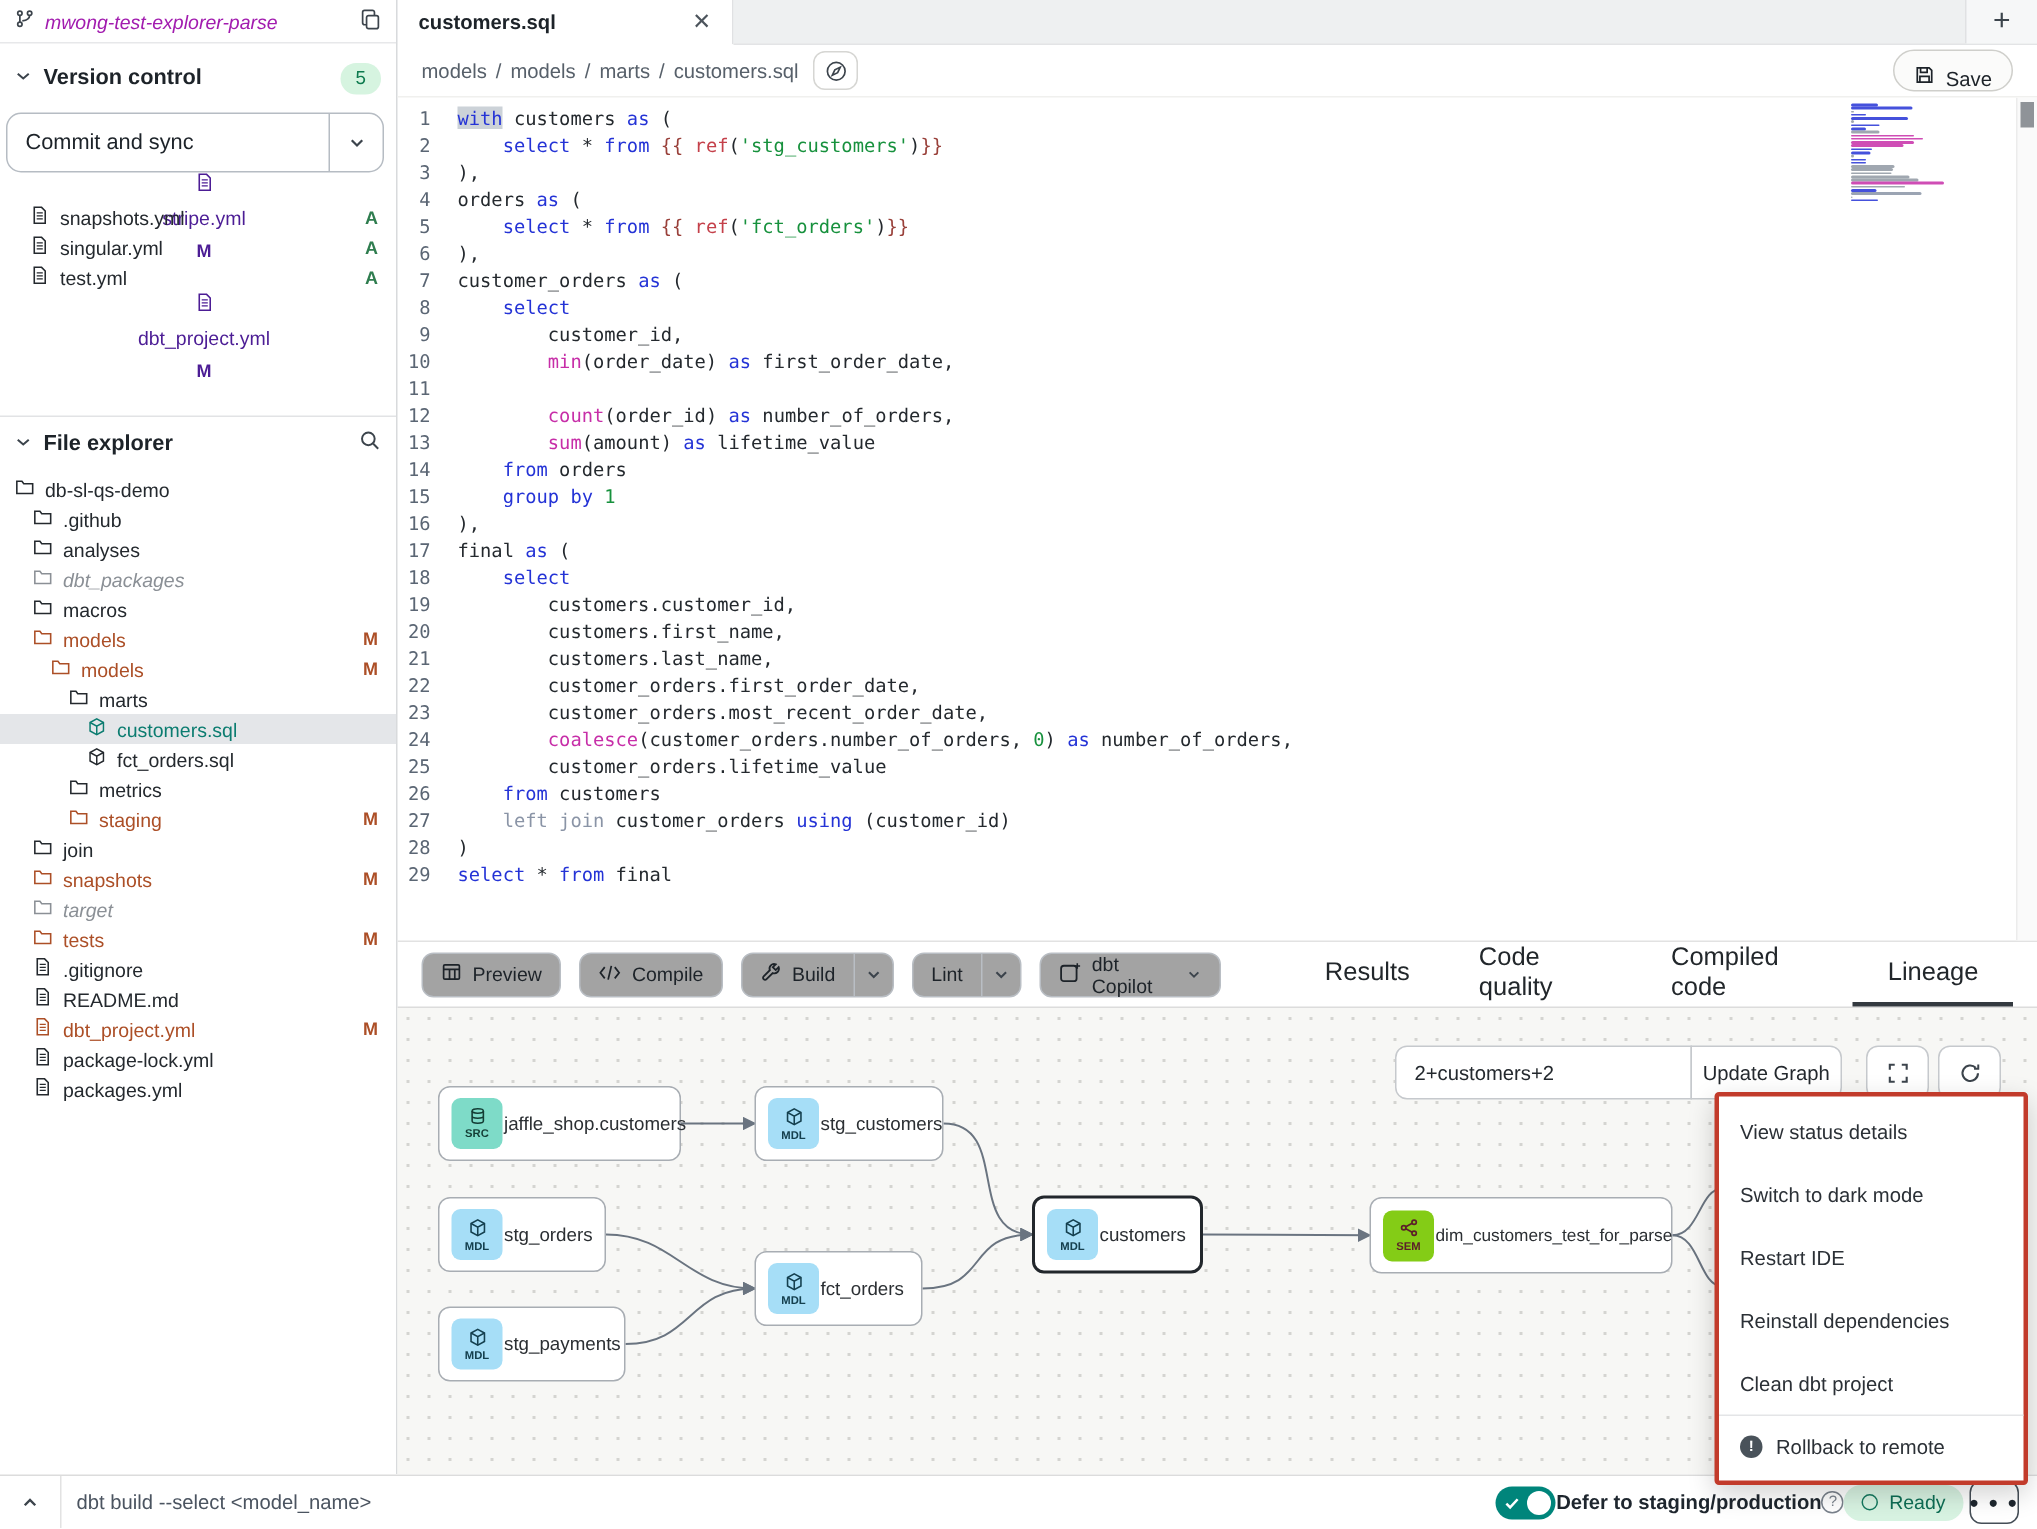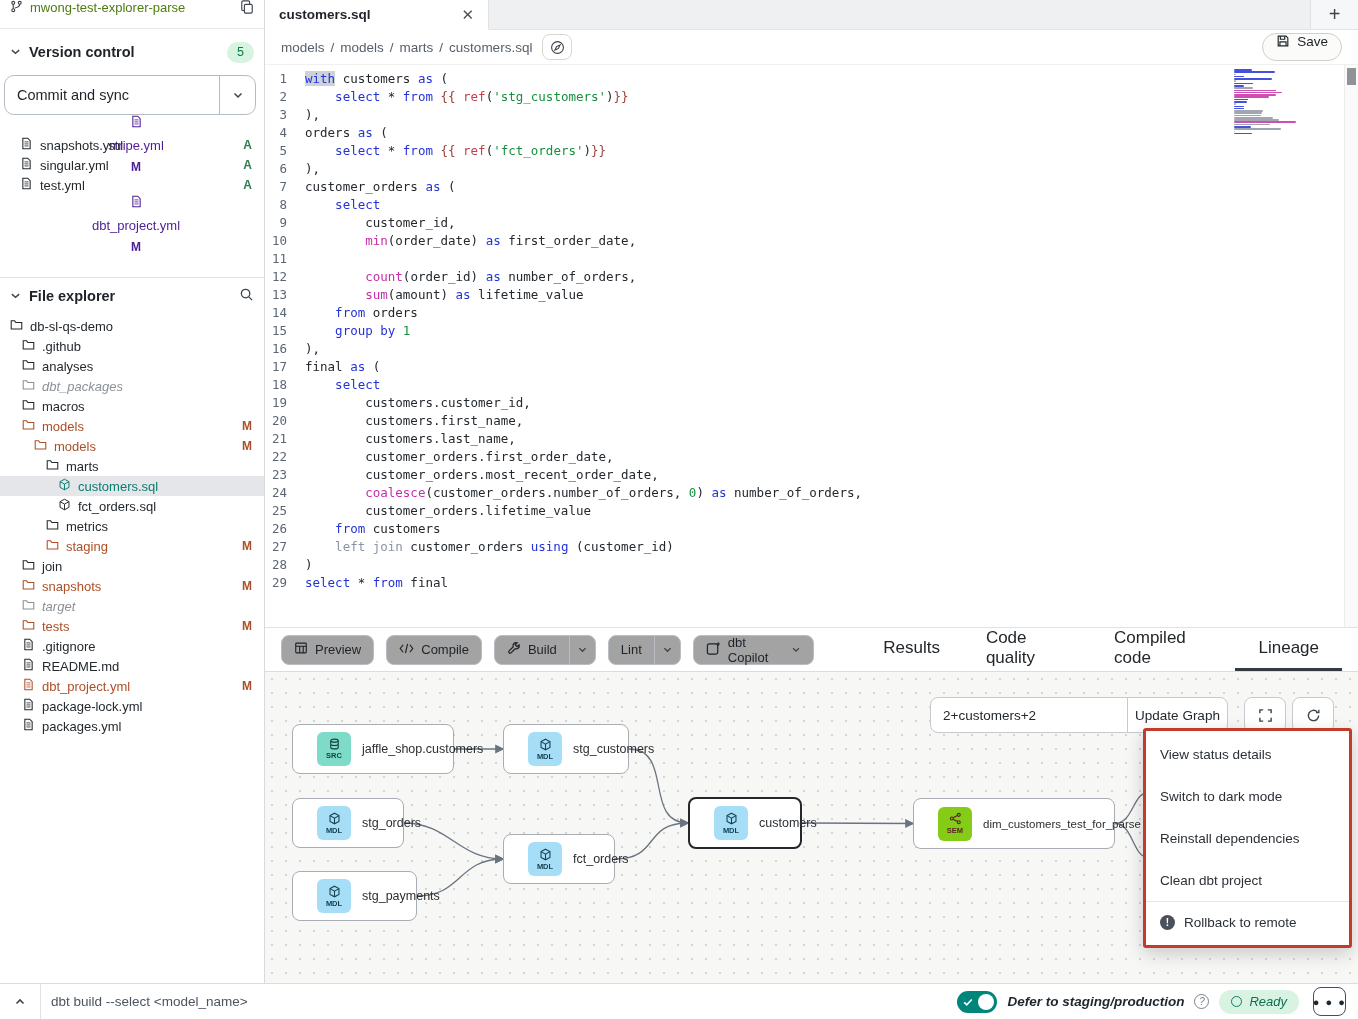--- a/index.html
+++ b/index.html
@@ -2,21 +2,21 @@
 <html><head>
 <meta charset="utf-8">
 <style>
   * { margin:0; padding:0; box-sizing:border-box; }
   html,body { width:1358px; height:1019px; overflow:hidden; background:#fff;
     font-family:"Liberation Sans","DejaVu Sans",sans-serif; color:#24292e; }
   .app { display:flex; width:1358px; height:983px; }
 
   
   .sidebar { width:265px; height:100%; border-right:1px solid #d8dadc; background:#fff; position:relative; }
-  .sb-header { height:29px; display:flex; padding:0 10px; border-bottom:1px solid #e7e8ea; gap:7px; font-size:13px; color:#4d7c0f; }
+  .sb-header { height:29px; display:flex; align-items:center; padding:0 10px; border-bottom:1px solid #e7e8ea; gap:7px; font-size:13px; color:#a21caf;font-style:italic; }
   .sb-header .grow { flex:1; }
   .sec-head { display:flex; align-items:center; gap:8px; padding:0 10px; height:34px; }
   .sec-title { font-weight:bold; font-size:14.5px; color:#1d2329; flex:1; }
   .vc-badge { background:#d6f4e0; color:#0d7a4e; border-radius:11px; min-width:27px; height:21px; display:flex; align-items:center; justify-content:center; font-size:12.5px; }
   .commit-btn { margin:8px 8px 0 4px; margin-left:4px; height:40px; border:1px solid #b6bcc3; border-radius:10px; display:flex; align-items:stretch; background:#fff; cursor:pointer; }
   .commit-btn .lbl { flex:1; display:flex; align-items:center; padding-left:12px; font-size:14.5px; color:#1d2329; }
   .commit-btn .split { width:36px; border-left:1px solid #b6bcc3; display:flex; align-items:center; justify-content:center; color:#3c444c; }
   .changes-label { font-size:12.5px; color:#30363c; padding:14px 10px 4px 10px; }
   .chg-row { display:flex; align-items:center; height:20px; padding:0 12px 0 20px; font-size:13px; gap:7px; }
   .chg-row .nm { flex:1; }
@@ -38,21 +38,21 @@
   
   .main { flex:1; display:flex; flex-direction:column; height:100%; }
   .tabstrip { height:30px; background:#eef0f1; display:flex; border-bottom:1px solid #e3e4e6; }
   .tab.active { width:224px; background:#fff; border-right:1px solid #e0e1e3; border-bottom:1px solid #fff; margin-bottom:-1px; display:flex; align-items:center; padding:0 14px; gap:10px; }
   .tab.active .t { font-weight:bold; font-size:13.5px; color:#1d2329; flex:1; }
   .tab-close { color:#4c545c; font-size:15px; cursor:pointer; line-height:1; }
   .tab-plus { margin-left:auto; width:48px; border-left:1px solid #e0e1e3; display:flex; align-items:center; justify-content:center; font-size:20px; color:#3c444c; background:#f6f7f8; cursor:pointer; }
   .crumb-row { height:34px; display:flex; align-items:center; padding:0 16px; gap:10px; }
   .crumbs { font-size:13.5px; color:#57606a; display:flex; gap:6px; }
   .crumb-btn { width:30px; height:26px; border:1px solid #d6d6d3; border-radius:8px; background:#fff; display:flex; align-items:center; justify-content:center; color:#3c444c; cursor:pointer; }
-  .save-btn { margin-left:auto; height:28px; padding:0 13px; border:1px solid #cfcfcb; border-radius:14px; background:#fbfbfa; display:flex; align-items:flex-start; gap:7px; font-size:13.5px; color:#1d2329; cursor:pointer; }
+  .save-btn { margin-left:auto; height:28px; padding:0 13px; border:1px solid #cfcfcb; border-radius:14px; background:#fbfbfa; display:flex; align-items:flex-end; gap:7px; font-size:13.5px; color:#1d2329; cursor:pointer; }
 
   .editor { position:relative; height:563px; border-top:1px solid #f0f0ee; overflow:hidden; font-family:"DejaVu Sans Mono","Liberation Mono",monospace; }
   .code { padding-top:5px; }
   .code-line { display:flex; height:18px; font-size:12.5px; line-height:18px; }
   .ln { width:40px; text-align:right; padding-right:18px; color:#5b6674; flex:none; }
   .lc { white-space:pre; }
   .tk-k { color:#2433d6; } .tk-f { color:#c72ea8; } .tk-s { color:#17913d; }
   .tk-n { color:#17913d; } .tk-r { color:#c4404a; } .tk-b { color:#99403a; }
   .tk-g { color:#8a94a6; } .tk-t { color:#24292e; }
   .tk-hl { background:#ccd2d8; }
@@ -64,21 +64,21 @@
   .toolbar { height:45px; display:flex; align-items:center; padding:0 16px; gap:12px; border-top:1px solid #e2e2e2; border-bottom:1px solid #dcdcdc; background:#fff; }
   .tb-btn { height:30px; border:1px solid #b9bec4; border-radius:8px; background:#a3a3a3; display:flex; align-items:center; font-size:13px; color:#1d2329; cursor:pointer; }
   .tb-btn .cell { display:flex; align-items:center; gap:7px; padding:0 12px; height:100%; }
   .tb-btn .chev-cell { border-left:1px solid #b9bec4; width:26px; justify-content:center; padding:0; }
   .tb-tabs { display:flex; margin-left:34px; height:100%; }
   .tb-tab { display:flex; align-items:center; padding:0 23px; font-size:17px; color:#22272b; border-bottom:3px solid transparent; cursor:pointer; }
   .tb-tab.active { border-bottom-color:#343a40; }
 
   
   .lineage { position:relative; height:311px; background:#f7f7f5; background-image:radial-gradient(#d4d4d1 1px, transparent 1px); background-size:14px 14px; overflow:hidden; }
-  .lg-node { position:absolute; background:#fff; border:1px solid #a8adb3; border-radius:8px; display:flex; align-items:center; gap:11px; padding-left:24px; cursor:pointer; }
+  .lg-node { position:absolute; background:#fff; border:1px solid #a8adb3; border-radius:8px; display:flex; align-items:center; gap:1px; padding-left:8px; cursor:pointer; }
   .lg-node.selected { border:2px solid #22272c; }
   .lg-node .lbl { font-size:12.5px; color:#2b2f33; white-space:nowrap; }
   .lg-node.small-lbl .lbl { font-size:11.5px; }
   .lg-badge { width:34px; height:34px; border-radius:6px; display:flex; flex-direction:column; align-items:center; justify-content:center; flex:none; }
   .lg-badge .bt { font-size:7.5px; font-weight:bold; margin-top:1px; }
   .badge-SRC { background:#7edbc8; color:#143d35; }
   .badge-MDL { background:#a6def7; color:#15404f; }
   .badge-SEM { background:#84cc16; color:#5c1f2a; }
   .lg-edges { position:absolute; inset:0; }
   .lg-search { position:absolute; left:665px; top:25px; width:198px; height:36px; border:1px solid #c6c9cd; border-radius:8px 0 0 8px; background:#fff; padding:0 12px; font-size:13.5px; color:#24292e; font-family:inherit; }
@@ -88,21 +88,21 @@
   
   .ctx-menu { position:fixed; left:1143px; top:728px; width:209px; background:#fff; border:3px solid #c23b2b; border-radius:3px; box-shadow:0 6px 18px rgba(0,0,0,.18); z-index:50; padding:2px 0; }
   .ctx-item { height:42px; display:flex; align-items:center; padding-left:14px; font-size:13.5px; color:#2b3036; cursor:pointer; gap:9px; }
   .ctx-footer { border-top:1px solid #e4e5e7; }
   .warn-dot { width:15px; height:15px; border-radius:50%; background:#49525a; color:#fff; font-size:10px; font-weight:bold; display:flex; align-items:center; justify-content:center; }
 
   
   .statusbar { position:fixed; left:0; bottom:0; width:1358px; height:36px; background:#fff; border-top:1px solid #dcdcdc; display:flex; align-items:center; z-index:40; }
   .sb-chev { width:41px; height:100%; border-right:1px solid #e2e2e2; display:flex; align-items:center; justify-content:center; color:#3c444c; cursor:pointer; }
   .sb-cmd { margin-left:10px; font-size:13.5px; color:#4b5460; }
-  .sb-right { margin-left:auto; display:flex; align-items:center; gap:10px; padding-right:12px;font-style:italic; }
+  .sb-right { margin-left:auto; display:flex; align-items:center; gap:0; padding-right:12px; }
   .toggle { width:40px; height:22px; border-radius:11px; background:#00857b; position:relative; cursor:pointer; flex:none; }
   .toggle .knob { position:absolute; right:3px; top:3px; width:16px; height:16px; border-radius:50%; background:#fff; }
   .toggle svg { position:absolute; left:6px; top:6px; }
   .defer-lbl { font-weight:bold; font-size:13.5px; color:#1e262e; }
   .help-ic { width:15px; height:15px; border-radius:50%; border:1px solid #7a828c; color:#7a828c; font-size:10px; display:flex; align-items:center; justify-content:center; }
   .ready-pill { height:24px; border-radius:12px; background:#d8f3e2; color:#0e6e55; font-size:13px; display:flex; align-items:center; gap:7px; padding:0 12px; }
   .ready-pill .c { width:11px; height:11px; border-radius:50%; border:1.5px solid #15795f; }
   .dots-btn { width:33px; height:29px; border:1px solid #454e57; border-radius:8px; background:#fff; display:flex; align-items:center; justify-content:center; font-size:11px; letter-spacing:1.5px; color:#1e262e; cursor:pointer; margin-left:4px; }
 </style>
 </head>
@@ -693,20 +693,21 @@
             <path d="M13.7 1.8v3h-3" stroke-width="1.4"></path>
           </svg>
         </div>
     </div>
   </main>
 </div>
 
 <div class="ctx-menu" id="ctx-menu">
     <div class="ctx-item">View status details</div>
     <div class="ctx-item">Switch to dark mode</div>
+    <div class="ctx-item">Restart IDE</div>
     <div class="ctx-item">Reinstall dependencies</div>
     <div class="ctx-item">Clean dbt project</div>
     <div class="ctx-item ctx-footer">
       <span class="warn-dot">!</span>
       <span>Rollback to remote</span>
     </div>
   </div>
 
 <footer class="statusbar">
   <div class="sb-chev">

